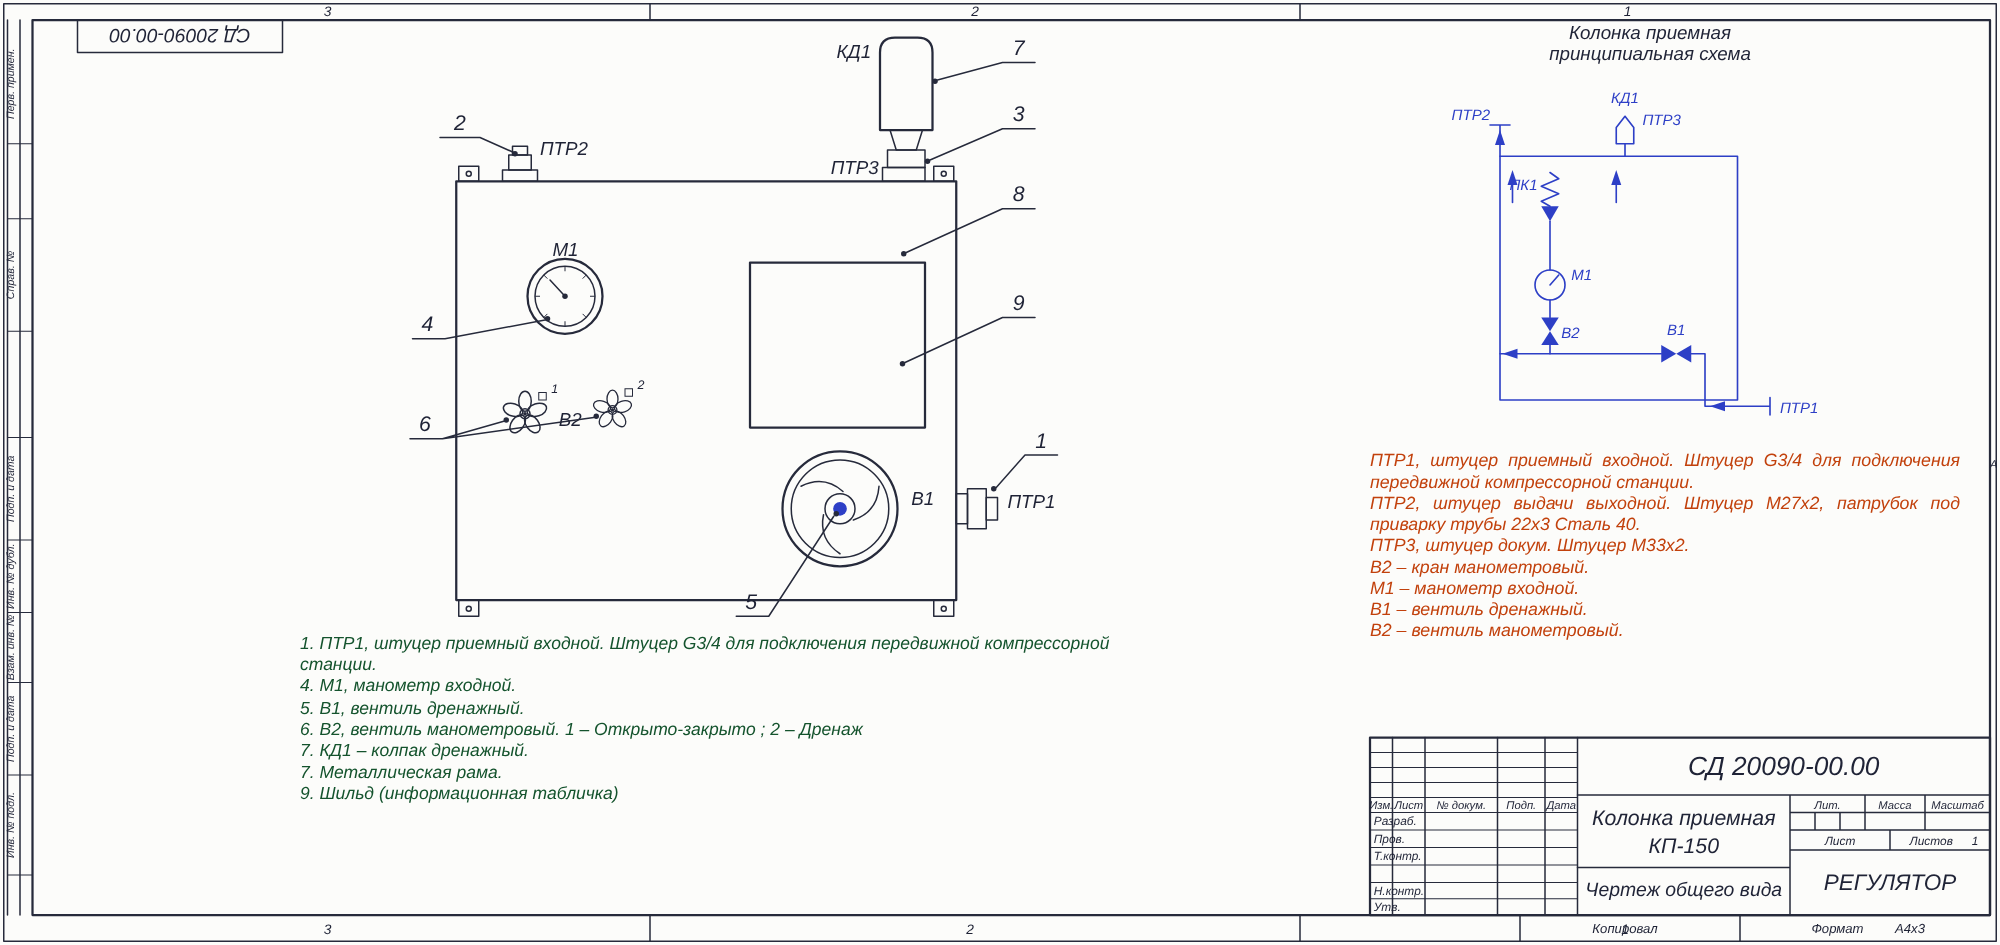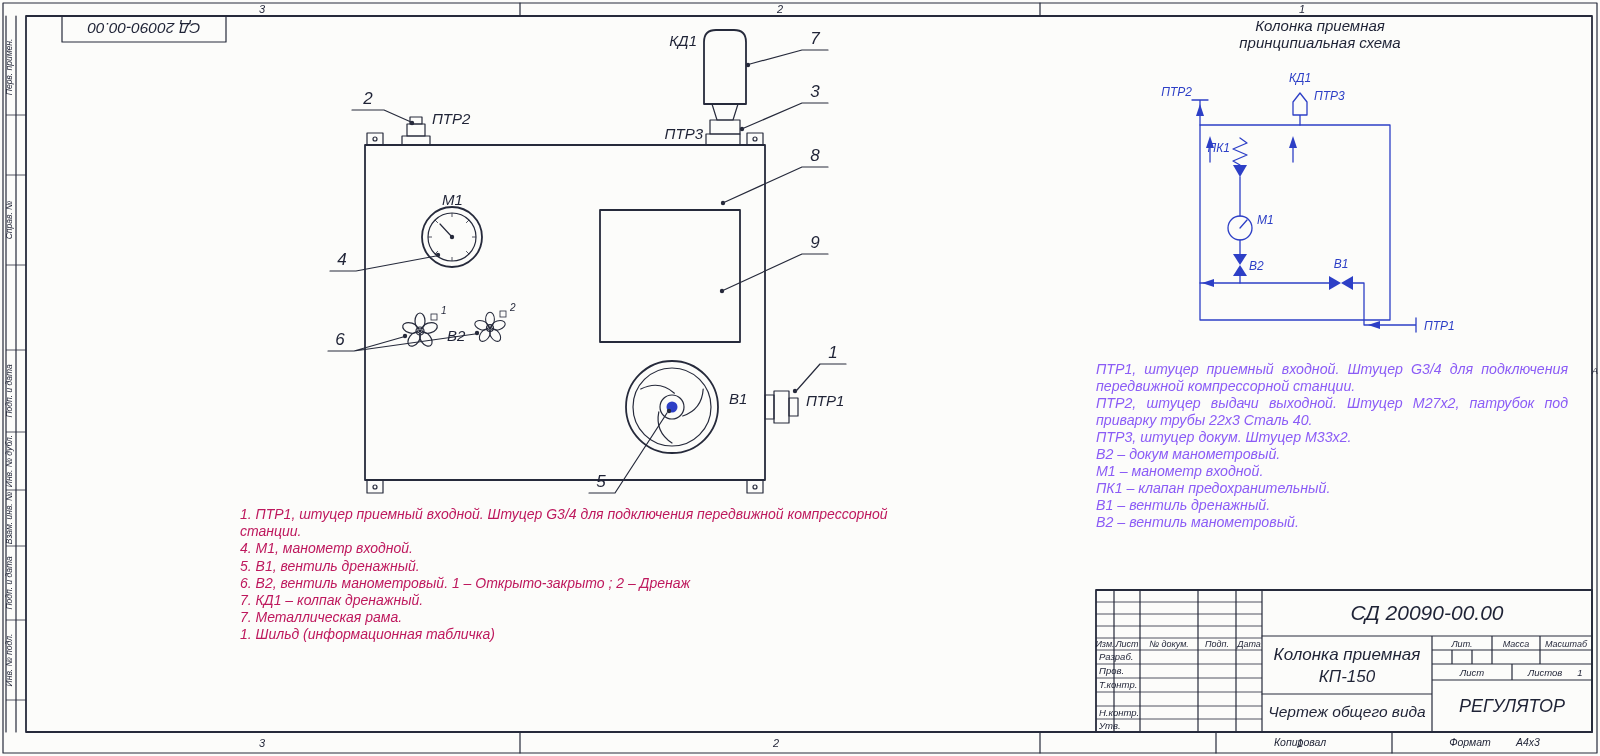--- a/index.html
+++ b/index.html
@@ -9,23 +9,23 @@
   
   .s-ink{stroke:#262a3b;fill:none;stroke-width:1.2;stroke-linecap:round;stroke-linejoin:round;}
   .s-ink2{stroke:#262a3b;fill:none;stroke-width:1.8;stroke-linejoin:round;}
   .s-thin{stroke:#262a3b;fill:none;stroke-width:0.8;}
   .f-ink{fill:#262a3b;stroke:none;}
   .s-blu{stroke:#2d3fc6;fill:none;stroke-width:1.3;stroke-linecap:round;stroke-linejoin:round;}
   .f-blu{fill:#2d3fc6;stroke:none;}
   text.t{fill:#1f2336;font-style:italic;font-family:"Liberation Sans",sans-serif;}
   text.tb{fill:#2d3fc6;font-style:italic;font-family:"Liberation Sans",sans-serif;}
   
-  .notes{position:absolute;left:240px;top:506px;width:672px;color:#be185d;
+  .notes{position:absolute;left:240px;top:506px;width:672px;color:#14532d;
          font-style:italic;font-size:14px;line-height:17.2px;}
-  .descr{position:absolute;left:1096px;top:361px;width:472px;color:#8b5cf6;
+  .descr{position:absolute;left:1096px;top:361px;width:472px;color:#c2410c;
          font-style:italic;font-size:14.2px;line-height:17px;text-align:justify;}
   .descr p{margin:0;}
 </style>
 </head>
 <body>
 
 <div class="sheet">
 
 <svg width="1600" height="756" viewBox="0 0 1600 756">
 
@@ -297,27 +297,26 @@
   </g>
 </svg>
 
 <div class="notes">
   <div>1. ПТР1, штуцер приемный входной. Штуцер G3/4 для подключения передвижной компрессорной станции.</div>
   <div>4. М1, манометр входной.</div>
   <div>5. В1, вентиль дренажный.</div>
   <div>6. В2, вентиль манометровый. 1 – Открыто-закрыто ; 2 – Дренаж</div>
   <div>7. КД1 – колпак дренажный.</div>
   <div>7. Металлическая рама.</div>
-  <div>1. Шильд (информационная табличка)</div>
+  <div>9. Шильд (информационная табличка)</div>
 </div>
 
 <div class="descr">
   <p>ПТР1, штуцер приемный входной. Штуцер G3/4 для подключения передвижной компрессорной станции.</p>
   <p>ПТР2, штуцер выдачи выходной. Штуцер М27х2, патрубок под приварку трубы 22х3 Сталь 40.</p>
   <p>ПТР3, штуцер докум. Штуцер М33х2.</p>
-  <p>В2 – докум манометровый.</p>
+  <p>В2 – кран манометровый.</p>
   <p>М1 – манометр входной.</p>
-  <p>ПК1 – клапан предохранительный.</p>
   <p>В1 – вентиль дренажный.</p>
   <p>В2 – вентиль манометровый.</p>
 </div>
 
 </div>
 
 </body></html>

